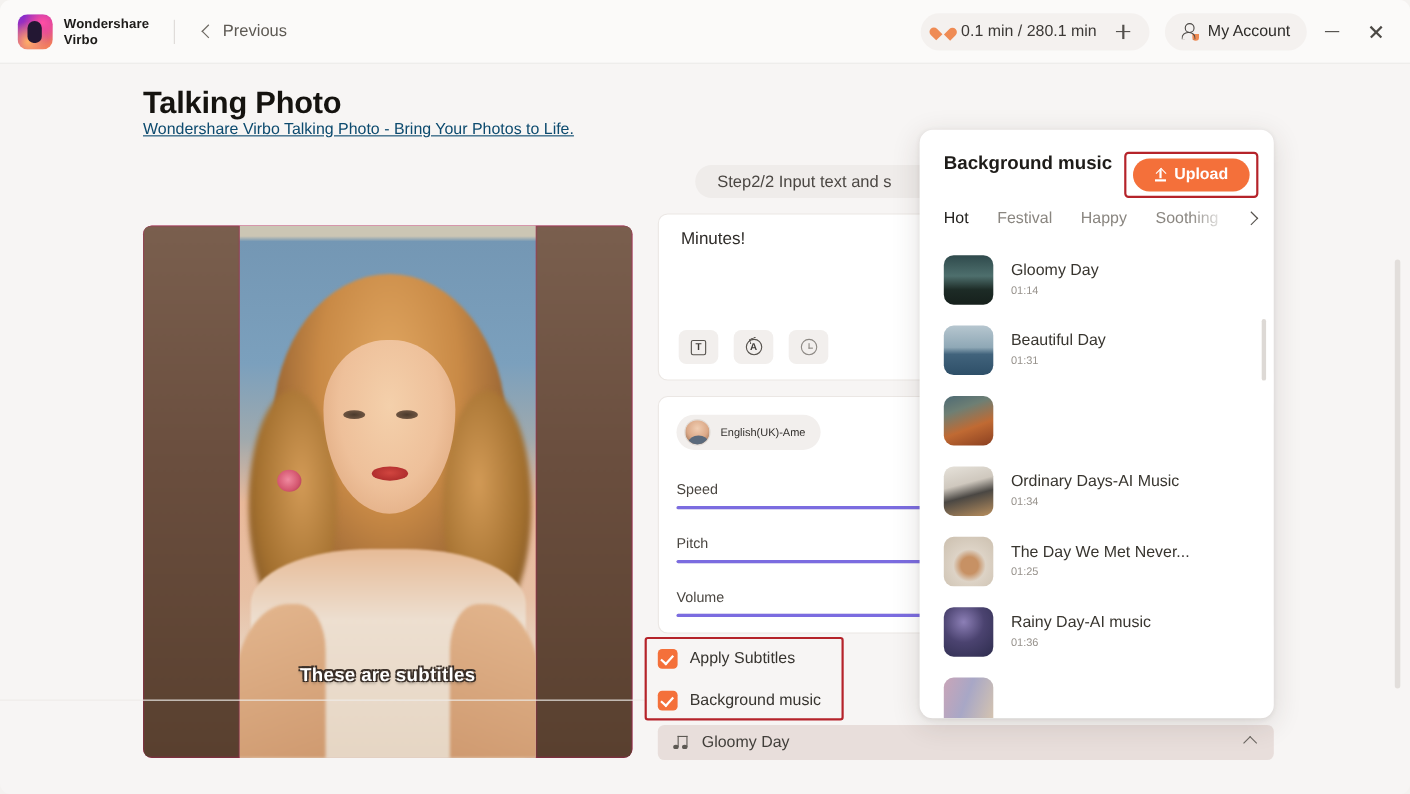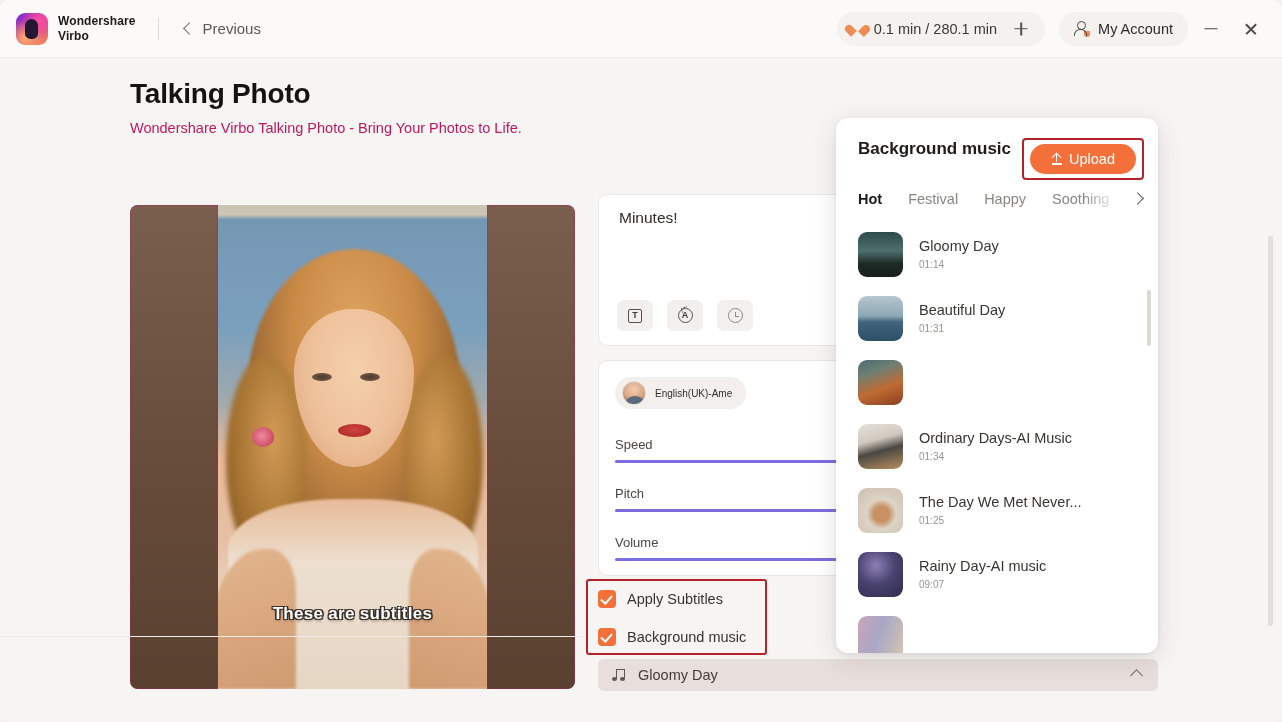--- a/index.html
+++ b/index.html
@@ -125,21 +125,21 @@
   .win-close::before { transform: translate(-50%,-50%) rotate(45deg); }
   .win-close::after  { transform: translate(-50%,-50%) rotate(-45deg); }
 
   
   .page { position:absolute; top:58px; left:0; width:1282px; height:664px; }
 
   .heading {
     position:absolute; left:130px; top:20px;
   }
   .h-title { font-size: 28px; font-weight: bold; color:#15130f; letter-spacing:-.2px; }
-  .h-sub { font-size: 14.5px; color:#be185d; margin-top: 10px; }
+  .h-sub { font-size: 14.5px; color:#0c4a6e; margin-top: 0; text-decoration: underline; }
 
   
   .preview {
     position:absolute; left:130px; top:147px;
     width:445px; height:484px;
     border-radius: 8px; overflow:hidden;
     background:#be185d;
   }
   .pv-blur-l, .pv-blur-r {
     position:absolute; top:0; height:100%; width:88px;
@@ -358,21 +358,21 @@
   .bm-title { font-size:17px; font-weight:bold; color:#1e1c19; flex:1; }
   .upload-ann {
     position:absolute; right:14px; top:20px;
     width:122px; height:42px;
     border:2px solid #b5232a; border-radius:4px;
     display:flex; align-items:center; justify-content:center;
   }
   .upload-btn {
     width:106px; height:30px; border-radius:15px; background:#f4703a;
     display:flex; align-items:center; justify-content:center; gap:7px;
-    color:#fff; font-size:14.5px; font-weight:normal;
+    color:#fff; font-size:14.5px; font-weight:bold;
   }
   .up-arrow { position:relative; width:11px; height:12px; flex:none; }
   .up-arrow::before {
     content:""; position:absolute; left:4.7px; top:1px; width:1.7px; height:8px; background:#fff;
   }
   .up-arrow::after {
     content:""; position:absolute; left:2.4px; top:1.2px;
     width:6px; height:6px;
     border-left:1.7px solid #fff; border-top:1.7px solid #fff;
     transform: rotate(45deg);
@@ -380,21 +380,21 @@
   .up-base {
     position:absolute; left:1px; bottom:0; width:9.5px; height:1.7px; background:#fff;
   }
 
   .bm-tabs {
     position:absolute; left:0; top:62px; width:100%; height:38px;
     display:flex; align-items:center; padding-left:22px; gap:26px;
     overflow:hidden;
   }
   .bm-tab { font-size:14.5px; color:#8a8680; white-space:nowrap; }
-  .bm-tab.active { color:#1d1b18; font-weight:bold; }
+  .bm-tab.active { color:#1d1b18; font-weight:normal; }
   .bm-tab.fading {
     -webkit-mask-image: linear-gradient(90deg,#000 56%, rgba(0,0,0,.25) 100%);
             mask-image: linear-gradient(90deg,#000 56%, rgba(0,0,0,.25) 100%);
   }
   .tabs-next {
     position:absolute; right:10px; top:50%; transform:translateY(-50%);
     width:20px; height:20px;
   }
   .tabs-next::after {
     content:""; position:absolute; left:5px; top:5px;
@@ -496,20 +496,21 @@
         <div class="pv-body"></div>
         <div class="pv-shoulder-l"></div>
         <div class="pv-shoulder-r"></div>
         <div class="pv-rose"></div>
       </div>
       <div class="pv-subtitle">These are subtitles</div>
     </div>
 
     <div class="left-divider"></div>
 
+    <div class="step-banner">Step2/2 Input text and s</div>
 
     <div class="card script-card">
       <div class="script-text">Minutes!</div>
       <div class="script-tools">
         <div class="tool-btn">
           <span class="ico-tbox">T</span>
         </div>
         <div class="tool-btn">
           <span class="ico-acirc">A</span>
         </div>
@@ -625,21 +626,21 @@
           <div class="bm-meta">
             <div class="bm-name">The Day We Met Never...</div>
             <div class="bm-dur">01:25</div>
           </div>
         </div>
 
         <div class="bm-item">
           <div class="bm-thumb" style="background:radial-gradient(circle at 40% 30%, #8c7fb6 0%, #4b4370 45%, #2d2c4d 100%);"></div>
           <div class="bm-meta">
             <div class="bm-name">Rainy Day-AI music</div>
-            <div class="bm-dur">09:07</div>
+            <div class="bm-dur">01:36</div>
           </div>
         </div>
 
         <div class="bm-item">
           <div class="bm-thumb" style="background:linear-gradient(110deg,#c9a5b8 0%,#a8a7c6 45%,#d8c6ae 100%);"></div>
           <div class="bm-meta">
             <div class="bm-name"></div>
             <div class="bm-dur"></div>
           </div>
         </div>

